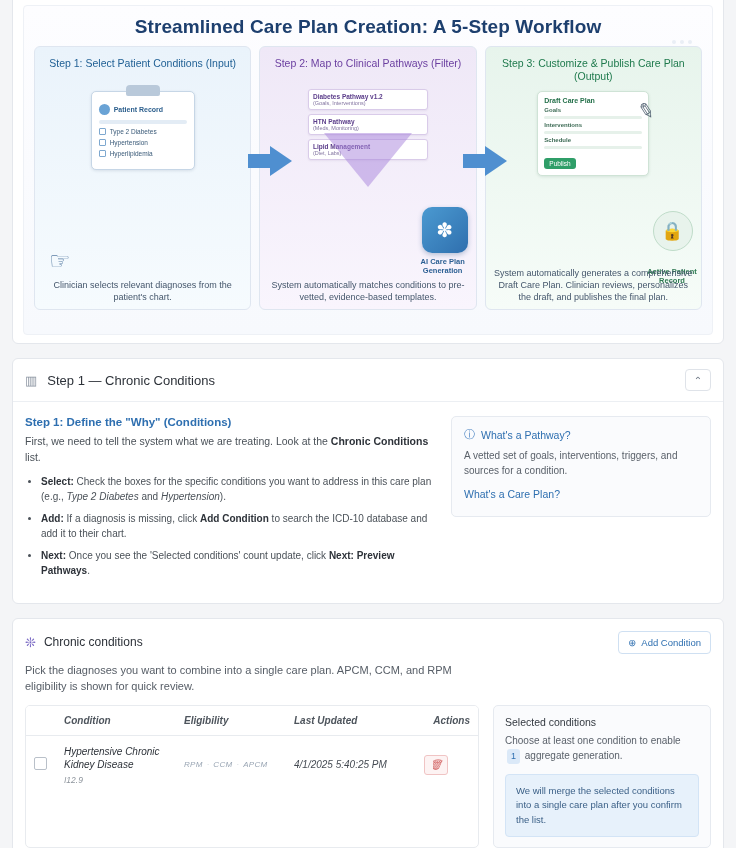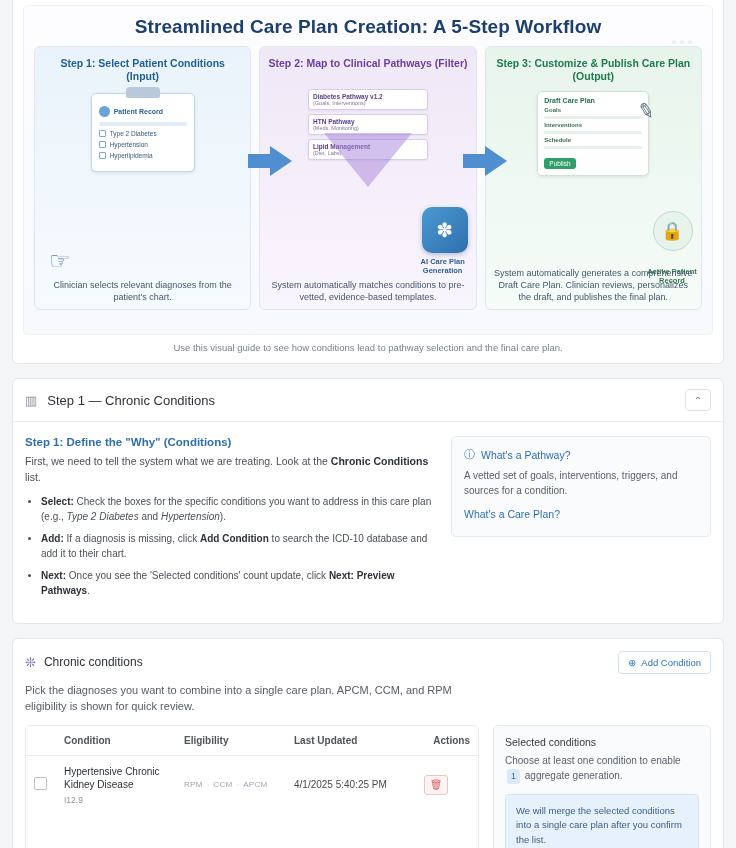--- a/index.html
+++ b/index.html
@@ -53,21 +53,21 @@
     position: relative;
     padding: 6px 6px 4px;
     overflow: hidden;
   }
   .col.c1 { background: linear-gradient(180deg,#eaf3fb 0%, #f6fbfe 100%); }
   .col.c2 { background: linear-gradient(180deg,#efe8f7 0%, #f9f5fd 100%); }
   .col.c3 { background: linear-gradient(180deg,#e7f4ec 0%, #f6fcf8 100%); }
   .col-head {
     text-align: center;
     font-size: 10.5px;
-    font-weight: bold;
+    font-weight: normal;
     line-height: 1.25;
     padding: 4px 2px 6px;
     min-height: 34px;
   }
   .col.c1 .col-head { color: #1f5f94; }
   .col.c2 .col-head { color: #6b3fa0; }
   .col.c3 .col-head { color: #1f7a4d; }
   .col-caption {
     position: absolute;
     left: 6px; right: 6px; bottom: 6px;
@@ -236,21 +236,21 @@
   .cc-title { font-size: 12px; color: #2d3239; }
   .add-btn {
     border: 1px solid #cfe0f2; background: #fff; color: #2e6fb0;
     border-radius: 4px; font-size: 9.5px; padding: 5px 9px;
     display: flex; align-items: center; gap: 5px; cursor: pointer;
   }
   .cc-sub { font-size: 11px; line-height: 1.5; color: #565d66; padding: 2px 12px 10px; max-width: 470px; }
 
   .cc-body { display: flex; gap: 14px; padding: 0 12px 14px; }
   .cc-table-wrap { flex: 1 1 auto; border: 1px solid #e8ebef; border-radius: 5px; overflow: hidden; }
-  table { width: 100%; border-collapse: collapse; }
+  table { width: 100%; border-collapse: collapse; font-style: italic; }
   th {
     text-align: left; font-size: 10px; font-weight: bold; color: #4d545c;
     padding: 9px 8px; border-bottom: 1px solid #e8ebef; background: #fff;
   }
   td { padding: 9px 8px; font-size: 10px; color: #454b53; vertical-align: middle; }
   .row-cb { width: 13px; height: 13px; border: 1px solid #b9c0c9; border-radius: 2px; background: #fff; display: inline-block; cursor: pointer; }
   .cond-name { font-size: 10px; color: #2d3239; line-height: 1.35; }
   .cond-code { font-size: 8.5px; color: #8d949c; margin-top: 3px; }
   .elig { display: flex; gap: 4px; align-items: center; }
   .elig-tag { font-size: 8px; color: #9aa6b4; letter-spacing: .3px; }
@@ -362,21 +362,20 @@
           <div class="col-caption">System automatically generates a comprehensive Draft Care Plan. Clinician reviews, personalizes the draft, and publishes the final plan.</div>
         </div>
 
       </div>
 
       <div class="arrow-tail t1"></div>
       <div class="arrow a1"></div>
       <div class="arrow-tail t2"></div>
       <div class="arrow a2"></div>
     </div>
-    <div class="diagram-caption">Use this visual guide to see how conditions lead to pathway selection and the final care plan.</div>
   </div>
 
   <div class="card">
     <div class="step-bar">
       <div class="step-bar-left">
         <span class="step-icon">▥</span>
         <span class="step-title">Step 1 — Chronic Conditions</span>
       </div>
       <div class="collapse-btn">
         <span>⌃</span>

